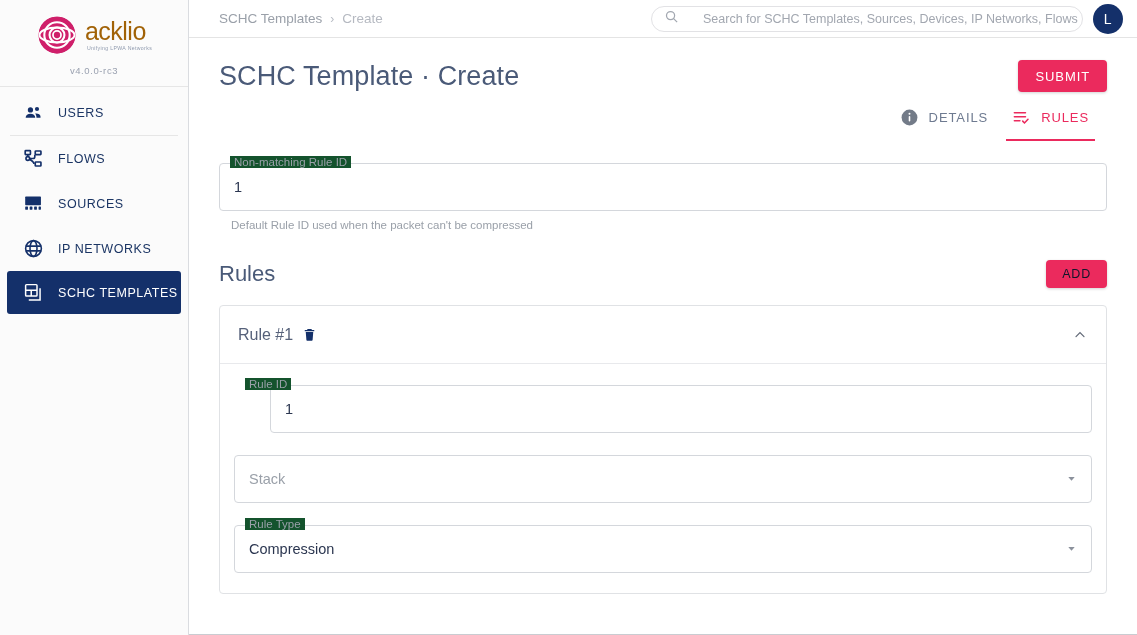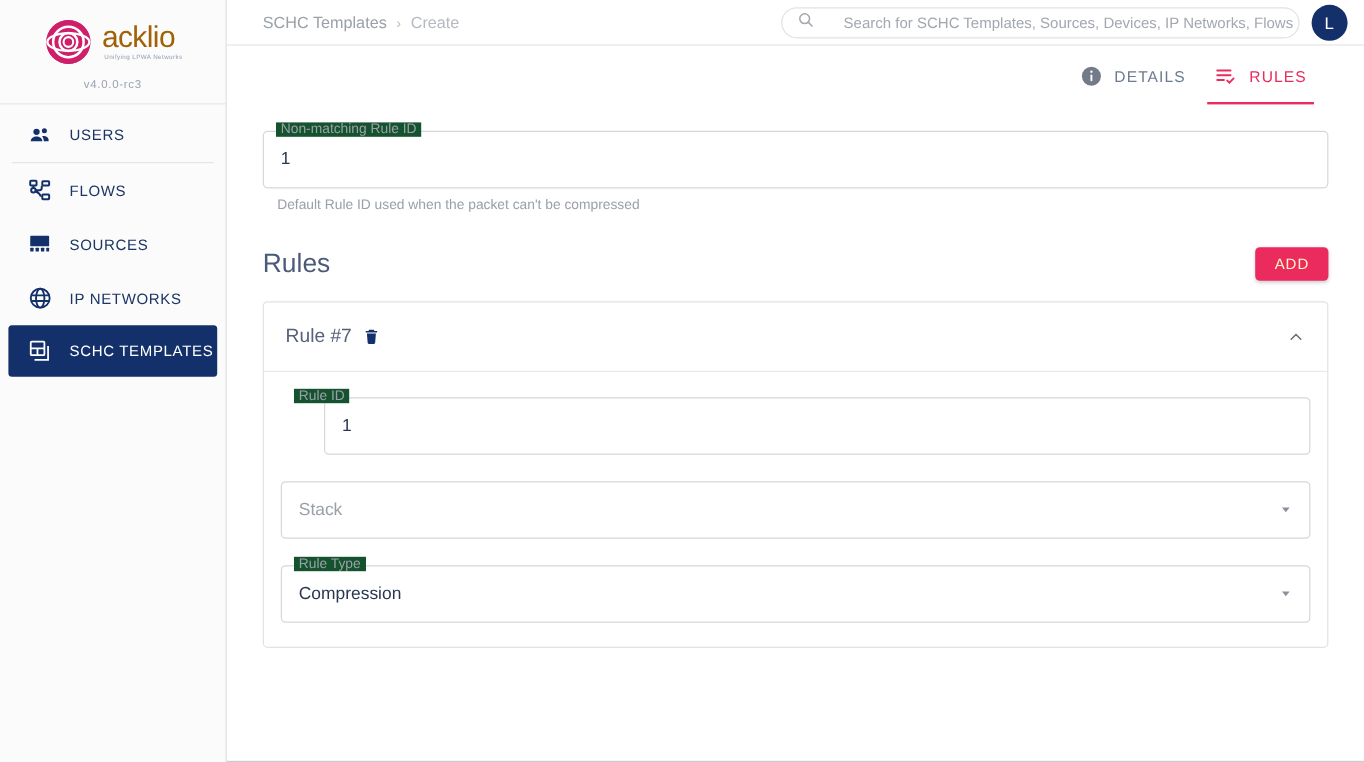--- a/index.html
+++ b/index.html
@@ -137,21 +137,21 @@
   .mfield-value.placeholder { color: #9aa0a9; }
   .mfield-hint { font-size: 11.5px; color: #9aa0a9; margin-top: 8px; margin-left: 12px; }
   .mfield-arrow { margin-left: auto; color: #8b919c; font-size: 9px; }
 
   .rules-head {
     display: flex; align-items: center;
     margin-top: 29px;
   }
   .rules-title { font-size: 22px; color: #4a5a78; font-weight: 400; }
   .btn-add {
-    background: #eb2a5d; color: #fef9c3; border: none; border-radius: 4px;
+    background: #eb2a5d; color: #0f172a; border: none; border-radius: 4px;
     height: 28px; padding: 0 16px; font-size: 12.5px; letter-spacing: 0.8px;
     cursor: pointer; margin-left: auto;
     font-family: "Liberation Sans", sans-serif;
     box-shadow: 0 1px 3px rgba(0,0,0,0.18);
   }
 
   .panel {
     margin-top: 17px;
     border: 1px solid #e0e2e5; border-radius: 4px;
     background: #fff;
@@ -286,20 +286,25 @@
         <span class="search-ph">Search for SCHC Templates, Sources, Devices, IP Networks, Flows</span>
       </div>
 
       <div class="avatar">
         <span>L</span>
       </div>
     </header>
 
     <div class="content">
 
+      <div class="page-head">
+        <h1 class="page-title">SCHC Template · Create</h1>
+        <div class="head-spacer"></div>
+        <button class="btn-submit">SUBMIT</button>
+      </div>
 
       <div class="tabs">
         <div class="tab">
           <span class="tab-icon">
             <svg viewBox="0 0 24 24" width="19" height="19">
               <circle cx="12" cy="12" r="10" fill="#737b88"></circle>
               <rect x="11" y="10.2" width="2" height="7" rx="1" fill="#ffffff"></rect>
               <circle cx="12" cy="7.2" r="1.25" fill="#ffffff"></circle>
             </svg>
           </span>
@@ -326,21 +331,21 @@
           <div class="mfield-hint">Default Rule ID used when the packet can't be compressed</div>
         </div>
 
         <div class="rules-head">
           <h2 class="rules-title">Rules</h2>
           <button class="btn-add">ADD</button>
         </div>
 
         <div class="panel">
           <div class="panel-header">
-            <span class="panel-title">Rule #7</span>
+            <span class="panel-title">Rule #1</span>
             <span class="panel-del">
               <svg viewBox="0 0 24 24" width="15" height="15" fill="#14306a">
                 <path d="M9 3h6l1 1.6h3.6v2H4.4v-2H8z"></path>
                 <path d="M6 8h12l-1 12.2c-.05.9-.8 1.6-1.7 1.6H8.7c-.9 0-1.65-.7-1.7-1.6z"></path>
               </svg>
             </span>
             <span class="panel-chev">
               <svg viewBox="0 0 24 24" width="16" height="16" fill="none" stroke="#5f6775" stroke-width="1.8" stroke-linecap="round">
                 <path d="M6 14.5L12 8.5l6 6"></path>
               </svg>

